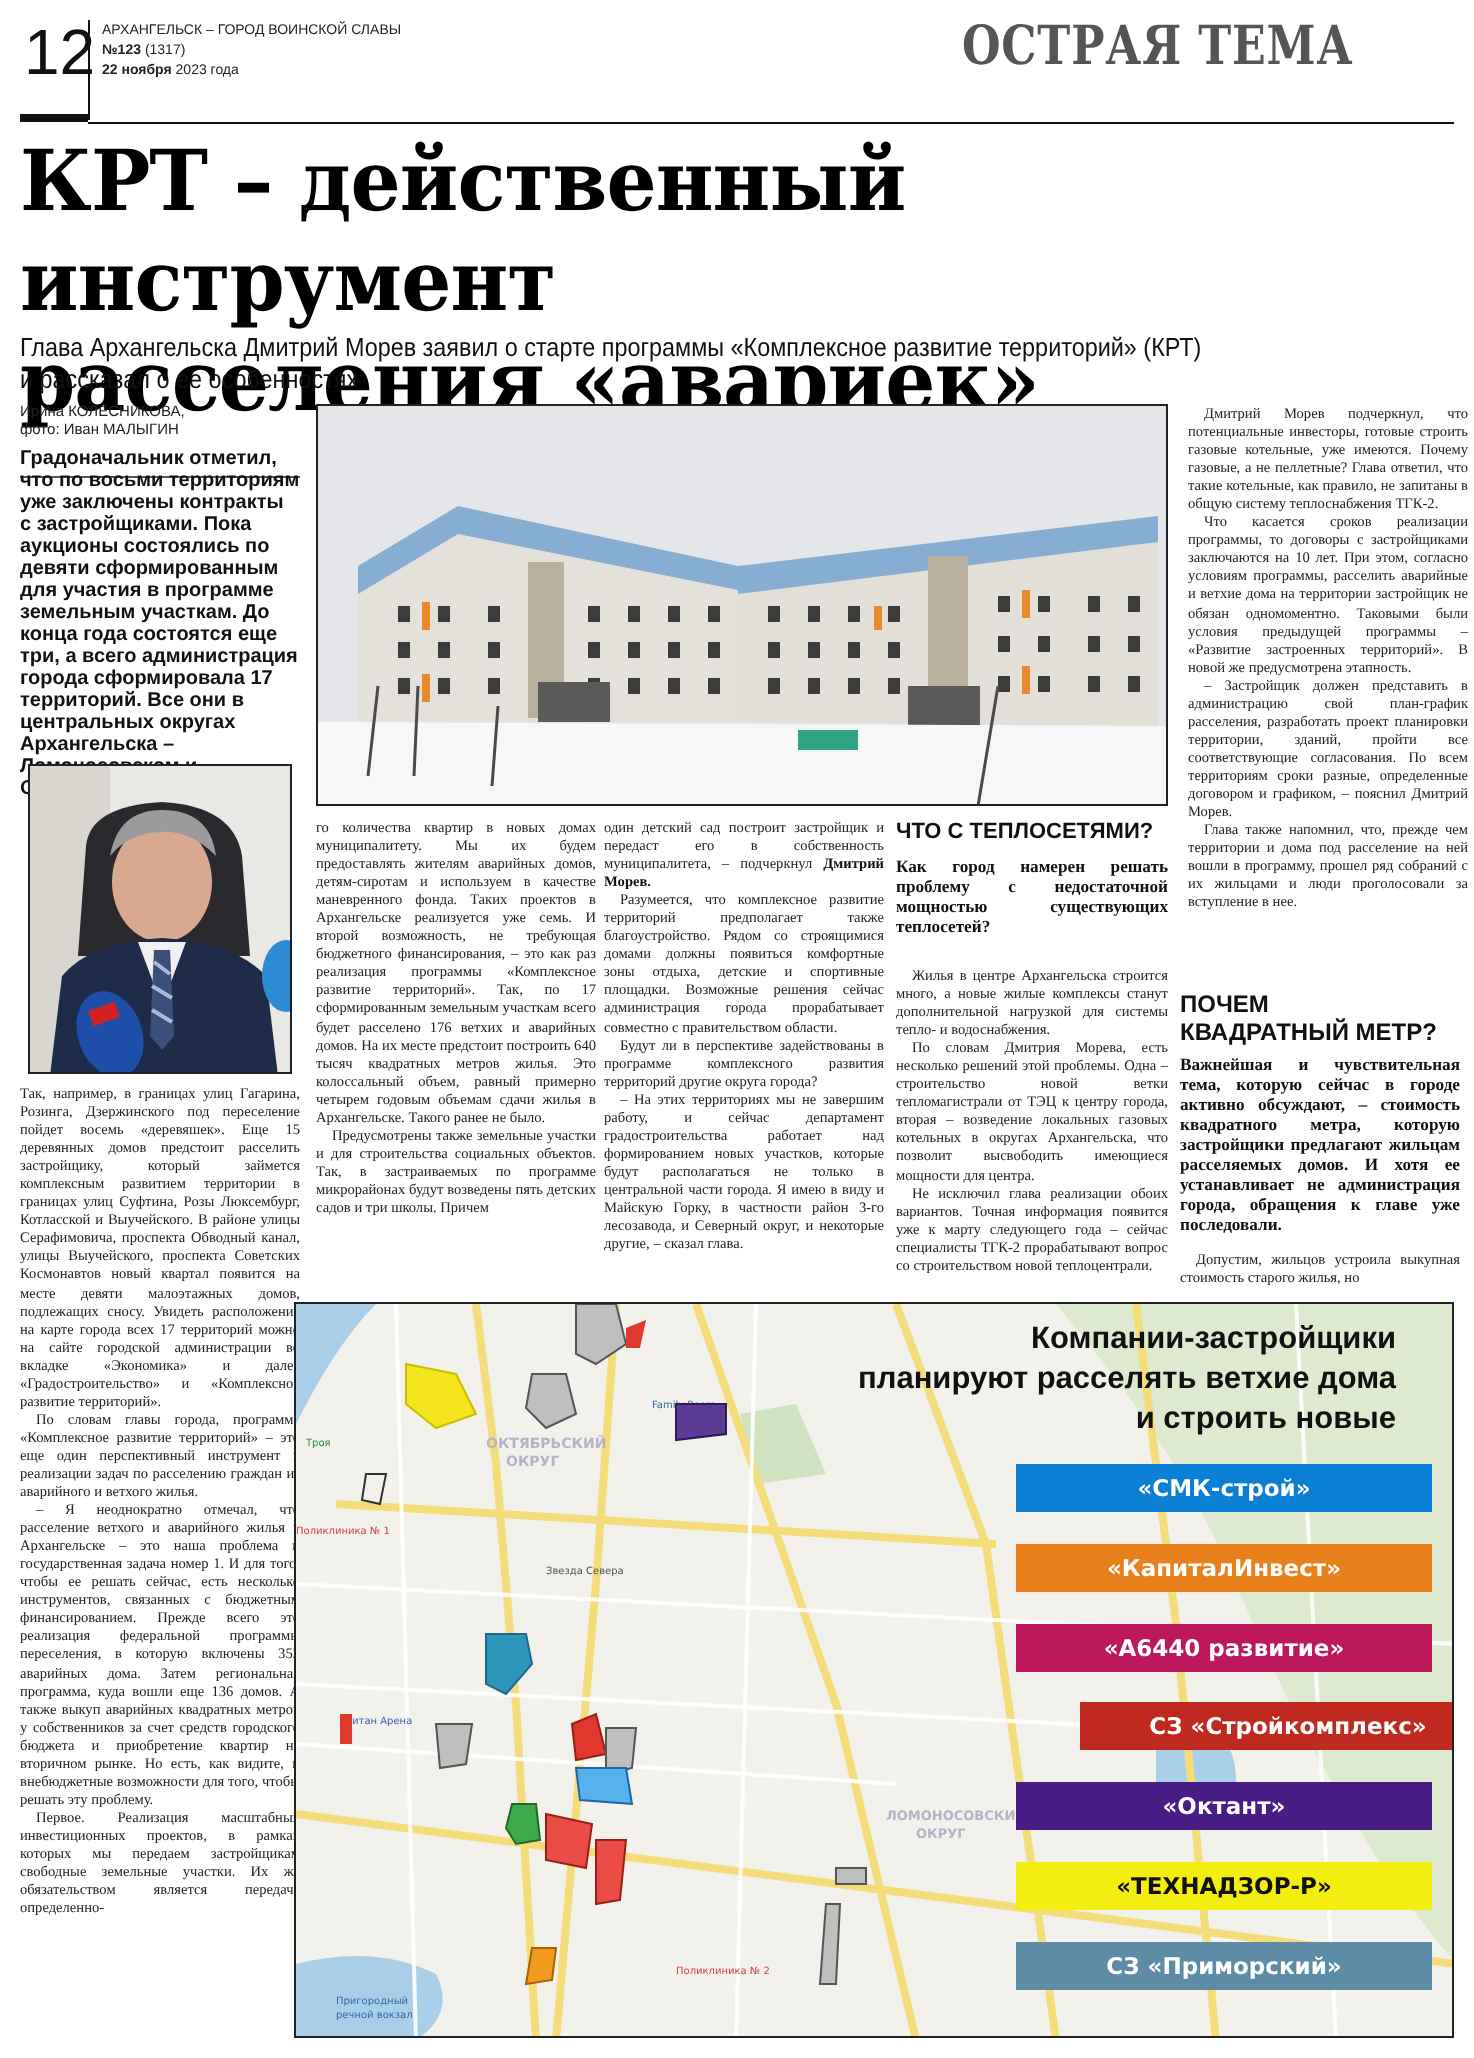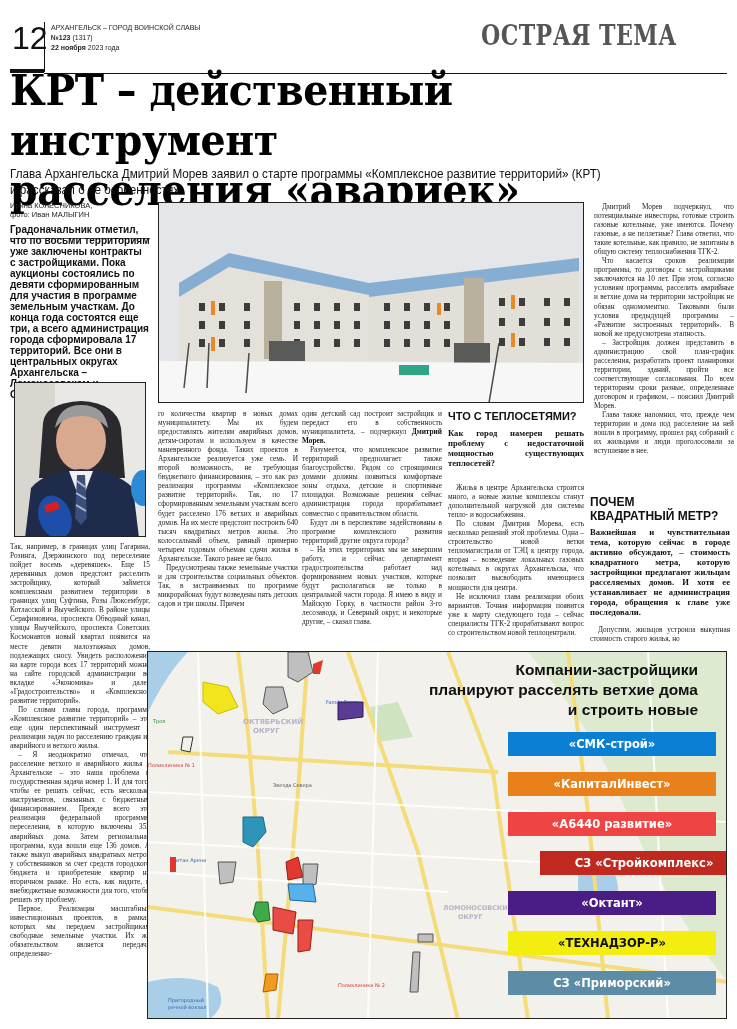--- a/index.html
+++ b/index.html
@@ -1,20 +1,20 @@
 <!DOCTYPE html>
 <html><head>
 <meta charset="utf-8">
 <style>
   * { box-sizing: border-box; margin: 0; padding: 0; }
   html, body { width: 737px; height: 1029px; background: #fff; overflow: hidden; }
   body { position: relative; font-family: "Liberation Serif", serif; color: #111; }
 
   
-  .masthead { position: absolute; left: 0; top: 12px; width: 687px; height: 62px; }
+  .masthead { position: absolute; left: 0; top: 0; width: 687px; height: 62px; }
   .page-num { position: absolute; left: 12px; top: 10px; font-family: "Liberation Sans", sans-serif; font-size: 32px; color: #111; line-height: 32px; }
   .page-num-rule { position: absolute; left: 10px; top: 57px; width: 34px; height: 4px; background: #111; }
   .vert-rule { position: absolute; left: 44px; top: 10px; width: 1px; height: 50px; background: #111; }
   .meta { position: absolute; left: 51px; top: 11px; font-family: "Liberation Sans", sans-serif; font-size: 7px; line-height: 10px; color: #222; }
   .meta b { font-weight: bold; }
   .rubric { position: absolute; right: 10px; top: 8px; font-family: "DejaVu Serif", serif; font-weight: bold; font-size: 27px; color: #555; letter-spacing: 0.5px; transform: scaleX(0.82); transform-origin: right top; }
   .top-rule { position: absolute; left: 44px; top: 61px; width: 683px; height: 1px; background: #111; }
 
   
   .headline { position: absolute; left: 10px; top: 66px; width: 720px; font-family: "DejaVu Serif", serif; font-weight: bold; font-size: 42px; line-height: 50px; color: #000; letter-spacing: -0.5px; transform: scaleX(0.94); transform-origin: left top; }
@@ -274,18 +274,18 @@
   </svg>
 
   <div class="map-title">
     <div>Компании-застройщики</div>
     <div>планируют расселять ветхие дома</div>
     <div>и строить новые</div>
   </div>
 
   <div class="legend" style="top:80px; background:#0a7fd4; color:#fff;">«СМК-строй»</div>
   <div class="legend" style="top:120px; background:#e8801c; color:#fff;">«КапиталИнвест»</div>
-  <div class="legend" style="top:160px; background:#ef4444; color:#fff;">«А6440 развитие»</div>
+  <div class="legend" style="top:160px; background:#be185d; color:#fff;">«А6440 развитие»</div>
   <div class="legend" style="top:199px; background:#c0291f; color:#fff;margin-left:32px;">СЗ «Стройкомплекс»</div>
   <div class="legend" style="top:239px; background:#4a1c86; color:#fff;">«Октант»</div>
   <div class="legend" style="top:279px; background:#f4ee10; color:#111;">«ТЕХНАДЗОР-Р»</div>
   <div class="legend" style="top:319px; background:#5d8ca6; color:#fff;">СЗ «Приморский»</div>
 </div>
 
 </body></html>

